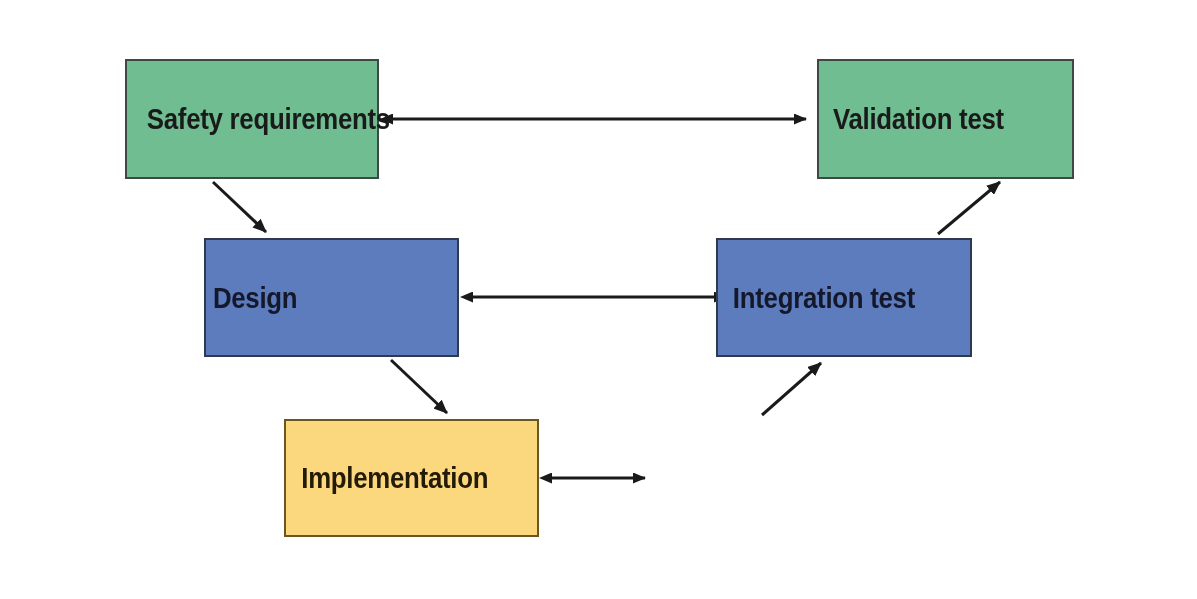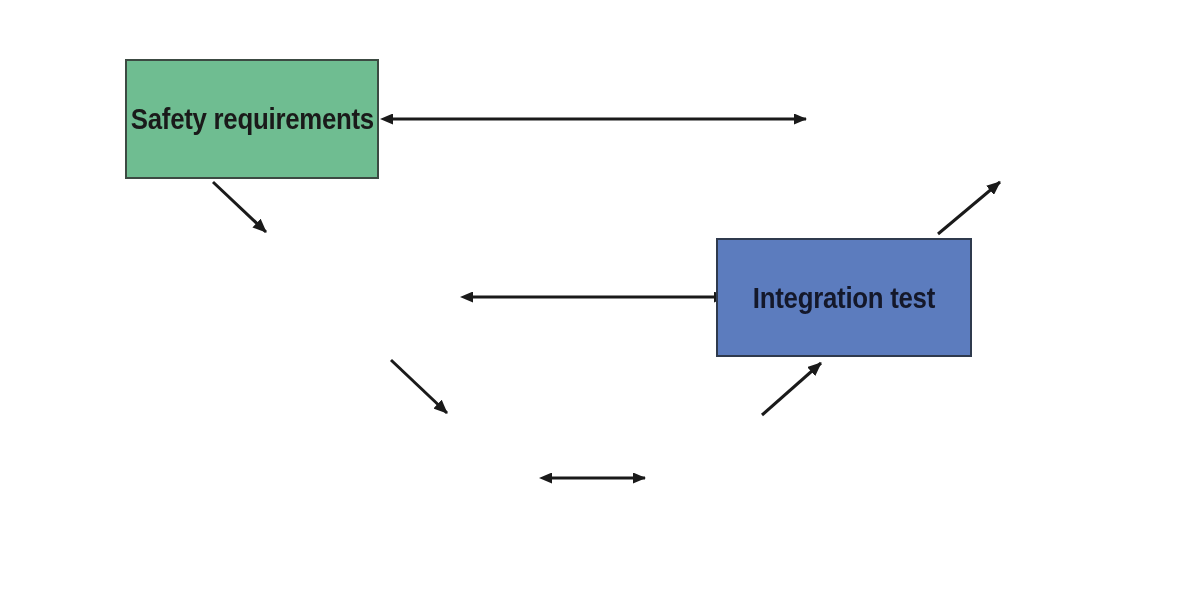--- a/index.html
+++ b/index.html
@@ -22,21 +22,21 @@
     left: 0;
     top: 0;
     width: 1197px;
     height: 599px;
   }
   .node {
     position: absolute;
     box-sizing: border-box;
     display: flex;
     align-items: center;
-    justify-content: center;
+    justify-content: flex-start;
     border: 2px solid #3a3a3a;
     z-index: 2;
   }
   .node-label {
     font-family: "Liberation Sans Narrow", "Liberation Sans", sans-serif;
     font-size: 30px;
     font-weight: 600;
     letter-spacing: -0.3px;
     color: #1a1a1a;
     transform: scaleX(0.86);
@@ -87,21 +87,30 @@
 
     <line x1="762" y1="415" x2="821" y2="363" stroke="#1a1a1a" stroke-width="3" marker-end="url(#head-end-sm)"></line>
 
     <line x1="938" y1="234" x2="1000" y2="182" stroke="#1a1a1a" stroke-width="3" marker-end="url(#head-end-sm)"></line>
   </svg>
 
   <div class="node n-green" id="node-safety-requirements">
     <span class="node-label">Safety requirements</span>
   </div>
 
+  <div class="node n-green" id="node-validation-test">
+    <span class="node-label">Validation test</span>
+  </div>
 
+  <div class="node n-blue" id="node-design">
+    <span class="node-label">Design</span>
+  </div>
 
   <div class="node n-blue" id="node-integration-test">
     <span class="node-label">Integration test</span>
   </div>
 
+  <div class="node n-yellow" id="node-implementation">
+    <span class="node-label">Implementation</span>
+  </div>
 
 
 </div>
 
 </body></html>

